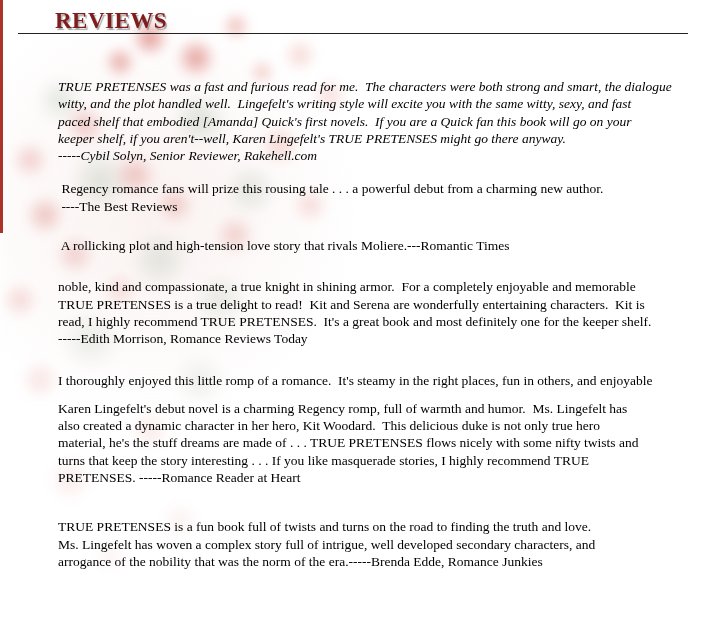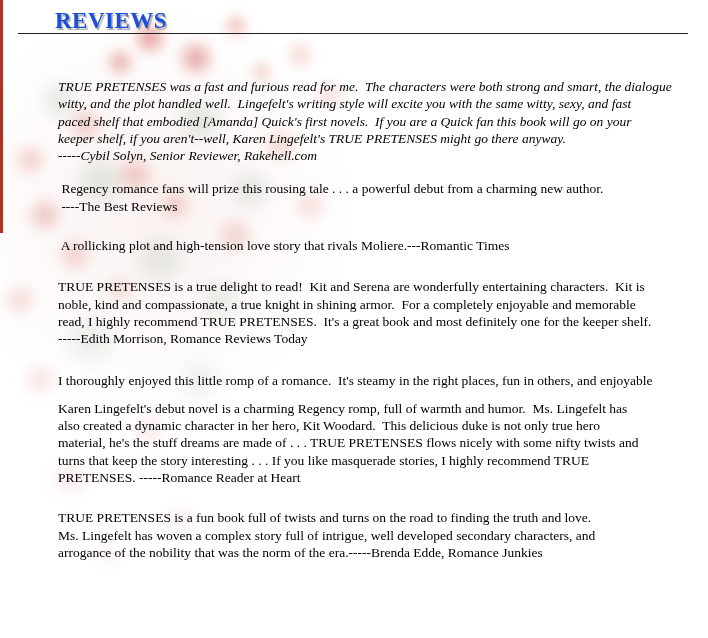--- a/index.html
+++ b/index.html
@@ -77,21 +77,21 @@
 
   .page-title {
     position: absolute;
     left: 55px;
     top: 8px;
     margin: 0;
     font-family: "Liberation Serif", serif;
     font-size: 23px;
     font-weight: bold;
     letter-spacing: 0.5px;
-    color: #1d4ed8;
+    color: #7f1d1d;
     text-shadow: 1.5px 1.5px 1px rgba(140,140,140,0.75);
   }
 
   .title-rule {
     position: absolute;
     left: 18px;
     top: 33px;
     width: 670px;
     height: 0;
     border-top: 1.6px solid #222222;
@@ -110,21 +110,21 @@
   .review .line {
     white-space: pre;
   }
 
   
   .review:nth-of-type(1) { margin-bottom: 16px; font-style: italic; }
   .review:nth-of-type(2) { margin-bottom: 22px; }
   .review:nth-of-type(3) { margin-bottom: 24px; }
   .review:nth-of-type(4) { margin-bottom: 24px; }
   .review:nth-of-type(5) { margin-bottom: 11px; }
-  .review:nth-of-type(6) { margin-bottom: 23px; }
+  .review:nth-of-type(6) { margin-bottom: 32px; }
 </style>
 </head>
 <body>
 
 <div class="rose-watermark"></div>
 <div class="left-edge-bar"></div>
 
 <h1 class="page-title">REVIEWS</h1>
 <div class="title-rule"></div>
 
@@ -137,22 +137,22 @@
       <div class="line">-----Cybil Solyn, Senior Reviewer, Rakehell.com</div>
     </div>
     <div class="review">
       <div class="line"> Regency romance fans will prize this rousing tale . . . a powerful debut from a charming new author.</div>
       <div class="line"> ----The Best Reviews</div>
     </div>
     <div class="review">
       <div class="line"> A rollicking plot and high-tension love story that rivals Moliere.---Romantic Times</div>
     </div>
     <div class="review">
+      <div class="line">noble, kind and compassionate, a true knight in shining armor.  For a completely enjoyable and memorable</div>
       <div class="line">TRUE PRETENSES is a true delight to read!  Kit and Serena are wonderfully entertaining characters.  Kit is</div>
-      <div class="line">noble, kind and compassionate, a true knight in shining armor.  For a completely enjoyable and memorable</div>
       <div class="line">read, I highly recommend TRUE PRETENSES.  It's a great book and most definitely one for the keeper shelf.</div>
       <div class="line">-----Edith Morrison, Romance Reviews Today</div>
     </div>
     <div class="review">
       <div class="line">I thoroughly enjoyed this little romp of a romance.  It's steamy in the right places, fun in others, and enjoyable</div>
     </div>
     <div class="review">
       <div class="line">Karen Lingefelt's debut novel is a charming Regency romp, full of warmth and humor.  Ms. Lingefelt has</div>
       <div class="line">also created a dynamic character in her hero, Kit Woodard.  This delicious duke is not only true hero</div>
       <div class="line">material, he's the stuff dreams are made of . . . TRUE PRETENSES flows nicely with some nifty twists and</div>

